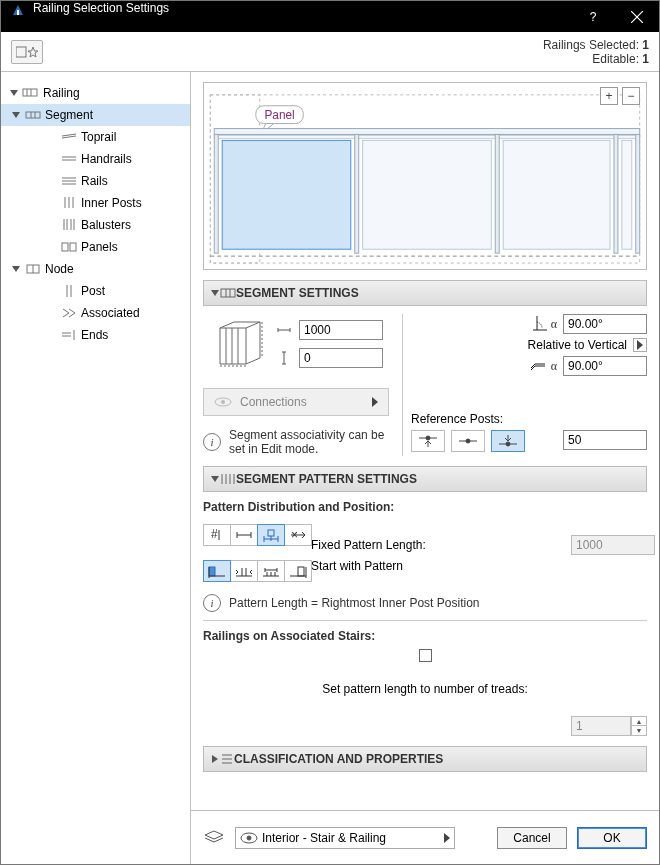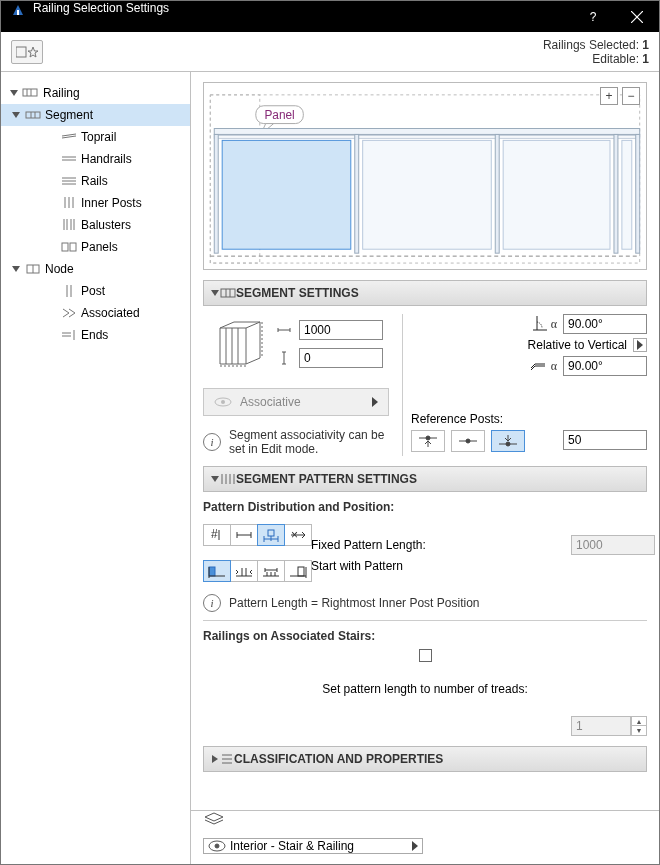--- a/index.html
+++ b/index.html
@@ -61,21 +61,21 @@
   .dist-icons .dcell { width:28px; height:22px; border:1px solid #bbb; margin-right:-1px; display:flex; align-items:center; justify-content:center; }
   .dist-icons .dcell.sel { background:#cfe4f7; border-color:#4a90d9; z-index:1; }
   .fpl-row { display:flex; align-items:center; margin:4px 0; }
   .fpl-row .lab { width:260px; color:#000; }
   .hr { border-top:1px solid #ccc; margin:8px 0; }
   .inline-row { display:flex; align-items:center; gap:20px;flex-direction:column; }
   .chk { width:13px; height:13px; border:1px solid #666; }
   .stepper { display:flex; flex-direction:column; border:1px solid #bbb; }
   .stepper .sbtn { width:14px; height:9px; border-bottom:1px solid #bbb; display:flex; align-items:center; justify-content:center; color:#555; font-size:7px; }
   .stepper .sbtn:last-child{border-bottom:none;}
-  .footer { height:54px; border-top:1px solid #c0c0c0; display:flex; align-items:flex-start; padding:0 12px; gap:10px;flex-direction:column; }
+  .footer { height:54px; border-top:1px solid #c0c0c0; display:flex; align-items:center; padding:0 12px; gap:10px; }
   .layer-combo { display:flex; align-items:center; gap:4px; border:1px solid #aaa; height:22px; padding:0 4px 0 4px; background:#fff; width:220px; }
   .layer-combo .flex { flex:1; }
   .btn { height:22px; width:70px; border:1px solid #888; background:#f4f4f4; display:flex; align-items:center; justify-content:center; }
   .btn.ok { border-color:#2a6bbd; box-shadow:inset 0 0 0 1px #4a90d9; }
   .greek { font-family:"Times New Roman",serif; }
 </style>
 </head>
 <body>
 
 <div class="window">
@@ -342,21 +342,21 @@
                 </div>
               </div>
             </div>
 
             <div class="assoc-btn">
               <span style="display:flex;align-items:center;gap:8px;">
                 <svg width="18" height="12">
                     <ellipse cx="9" cy="6" rx="8" ry="4" fill="none" stroke="#bbb"></ellipse>
                     <circle cx="9" cy="6" r="2" fill="#bbb"></circle>
                   </svg>
-                <span>Associative</span>
+                <span>Connections</span>
               </span>
               <span class="tri tri-right"></span>
             </div>
 
             <div class="info-row">
               <span class="info-icon">i</span>
               <span style="max-width:160px">Segment associativity can be set in Edit mode.</span>
             </div>
           </div>
 

